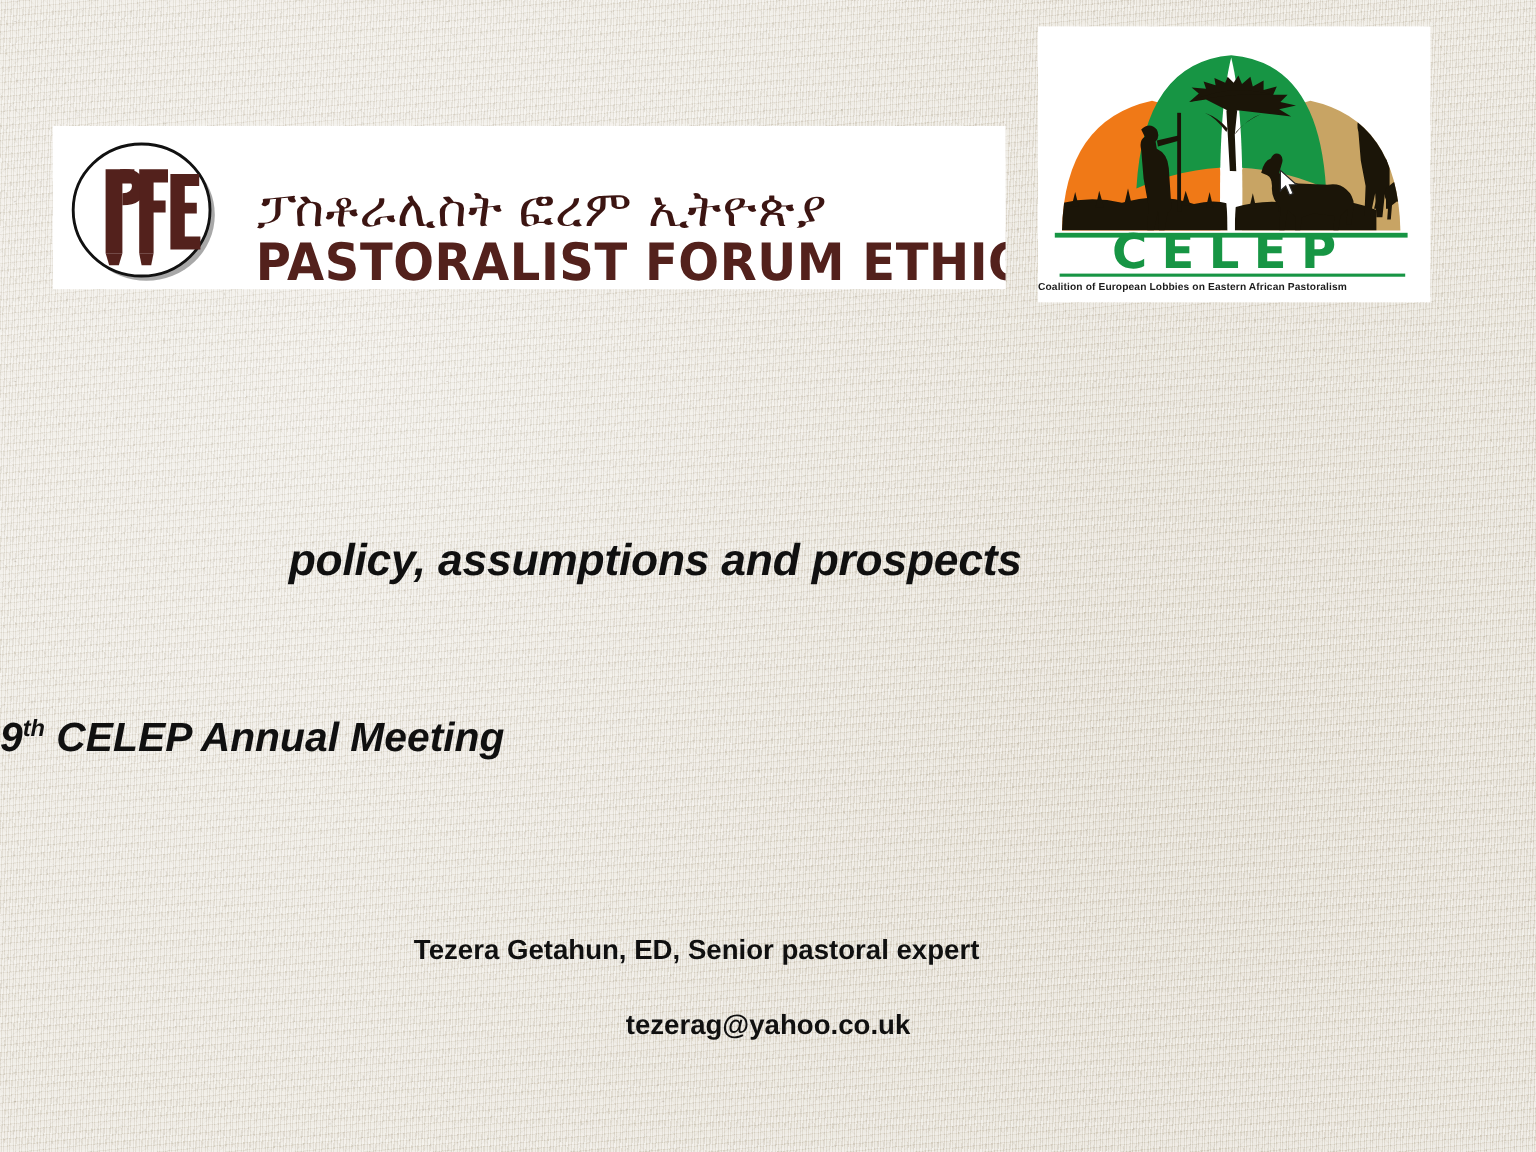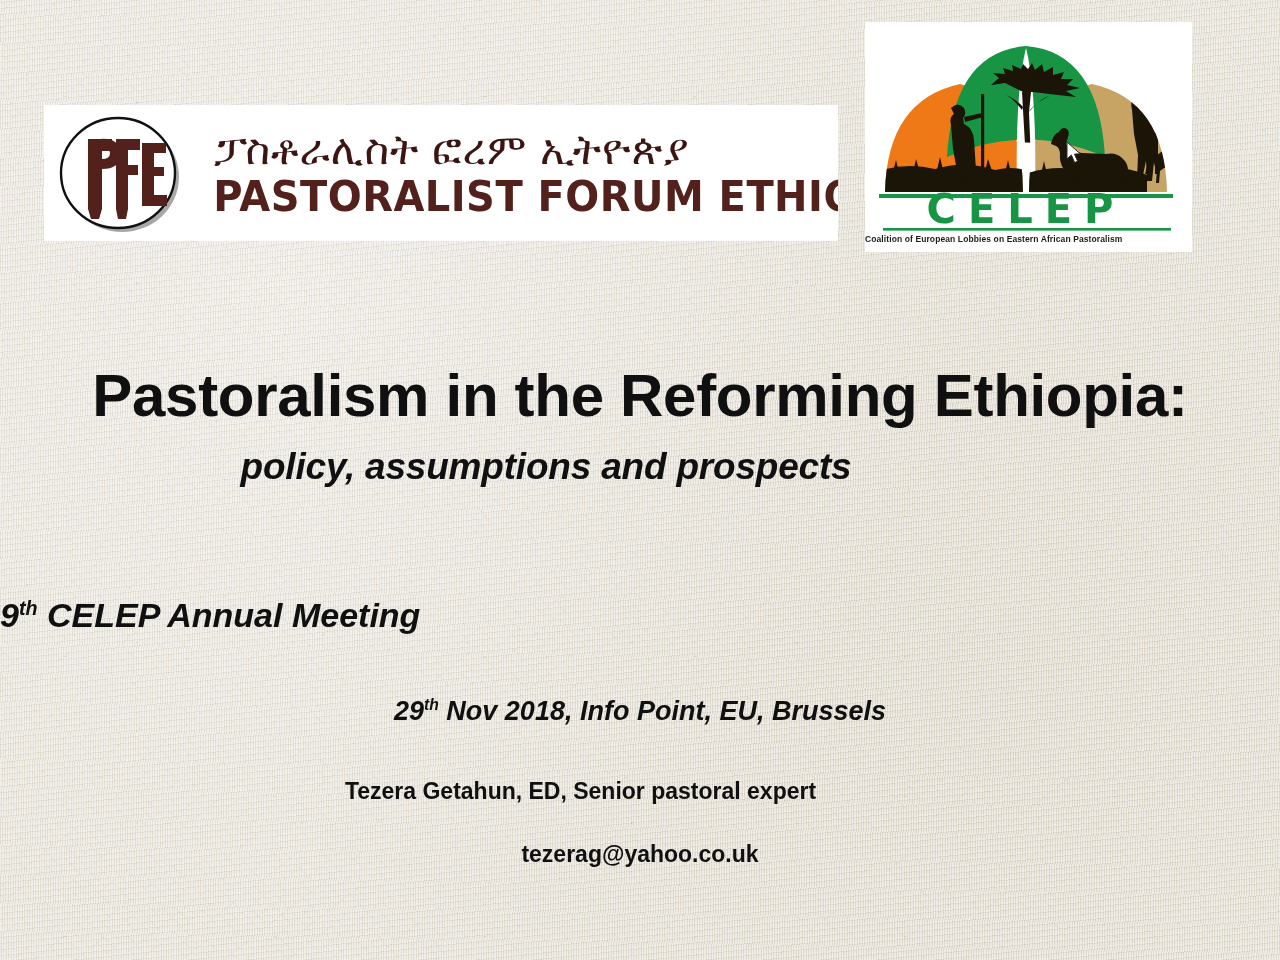--- a/index.html
+++ b/index.html
@@ -73,21 +73,21 @@
   
   #pfe-logo {
     position: absolute;
     left: 44px;
     top: 105px;
     width: 794px;
     height: 136px;
     background: #ffffff;
     z-index: 5;
     display: flex;
-    align-items: center;
+    align-items: flex-end;
   }
   #pfe-emblem {
     position: relative;
     width: 152px;
     height: 132px;
     flex: 0 0 152px;
   }
   #pfe-emblem svg { display: block; }
   #pfe-text {
     flex: 1 1 auto;
@@ -345,24 +345,22 @@
 
     <div id="celep-tagline">Coalition of European Lobbies on Eastern African Pastoralism</div>
   </div>
 
   <svg id="cursor" viewBox="0 0 18 24">
     <path d="M1 1 L1 18 L5.4 14 L8.6 21.5 L11.6 20.2 L8.5 13.1 L14.2 12.8 Z" fill="#ffffff" stroke="#2a2a2a" stroke-width="1"></path>
   </svg>
 
   <div id="content">
 
-    <div class="title-line1">Pastoralism in the Reforming Ethiopia:</div>
     <div class="title-line2">policy, assumptions and prospects</div>
 
     <div class="meeting-line"><span>9</span><sup>th</sup><span> CELEP Annual Meeting</span></div>
 
-    <div class="date-line"><span>29</span><sup>th</sup><span> Nov 2018, Info Point, EU, Brussels</span></div>
 
     <div class="author-line">Tezera Getahun, ED, Senior pastoral expert</div>
     <div class="email-line">tezerag@yahoo.co.uk</div>
   </div>
 
 </div>
 
 </body></html>

